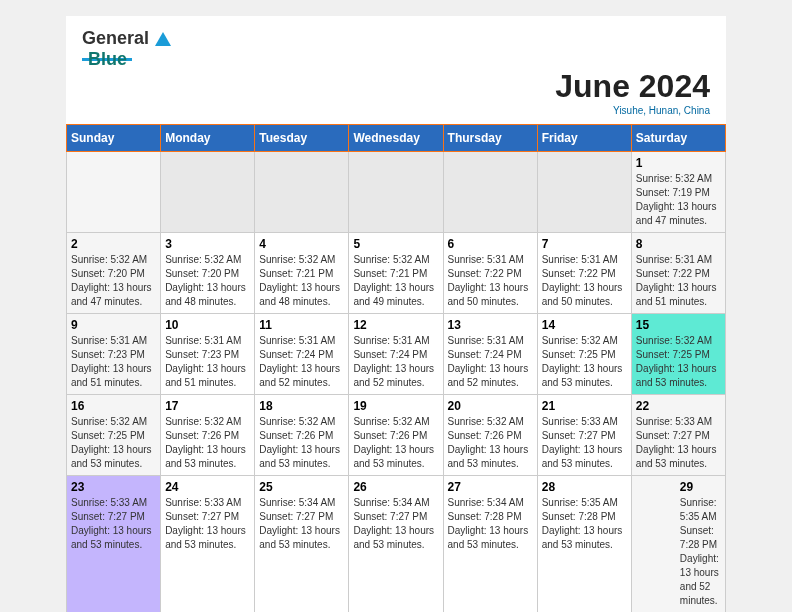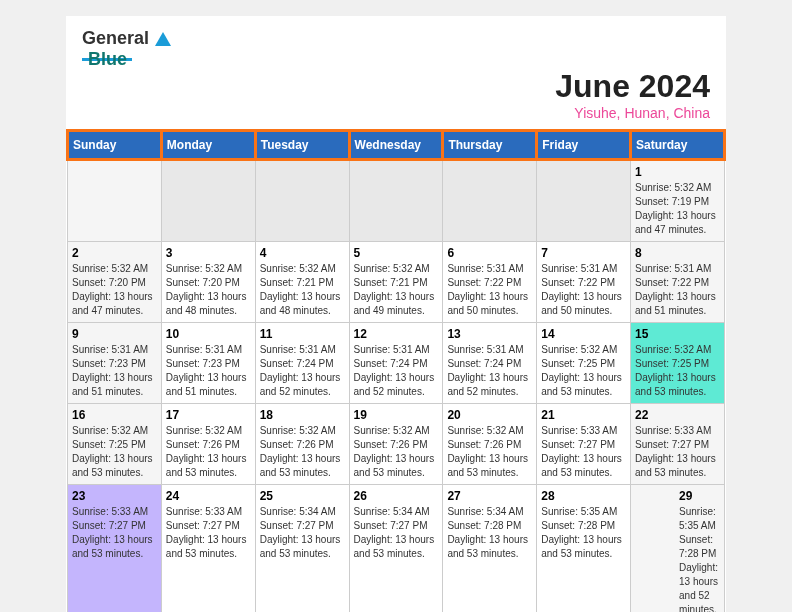--- a/index.html
+++ b/index.html
@@ -29,36 +29,36 @@
     .title-area {
       text-align: right;
       margin-top: 40px;
     }
     .month-title {
       font-size: 32px;
       font-weight: bold;
       color: #222;
     }
     .location {
-      font-size: 14px;
-      color: #ec4899;
+      font-size: 10px;
+      color: #0369a1;
     }
     .calendar {
       width: 100%;
       border-collapse: collapse;
       font-size: 11px;
     }
     .calendar th {
       background: #2a6bbd;
       color: #fff;
       padding: 6px 4px;
       text-align: left;
       font-size: 12px;
       font-weight: bold;
-      border: 3px solid #f97316;
+      border: 1px solid #f97316;
     }
     .calendar td {
       border: 1px solid #ccc;
       vertical-align: top;
       padding: 4px;
       width: calc(100% / 7);
       height: 80px;
       background: #fff;
     }
     .calendar td.empty {

